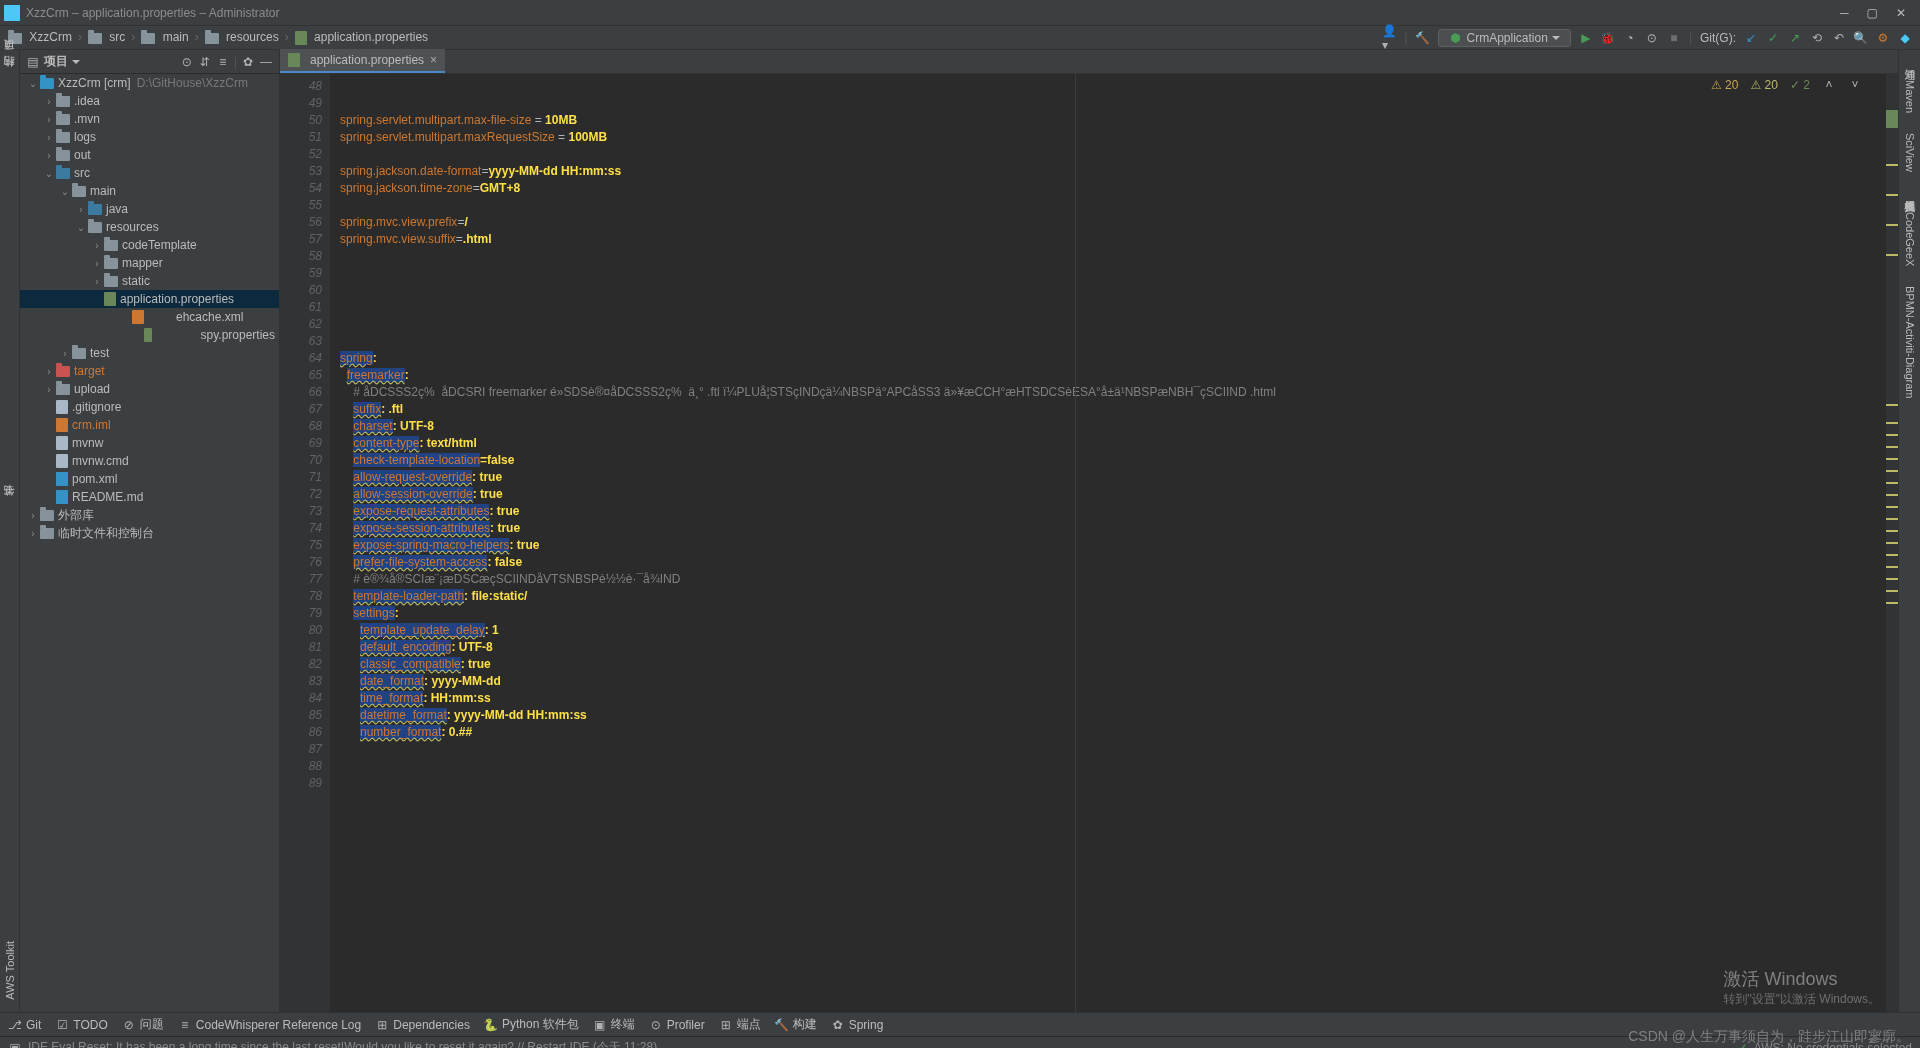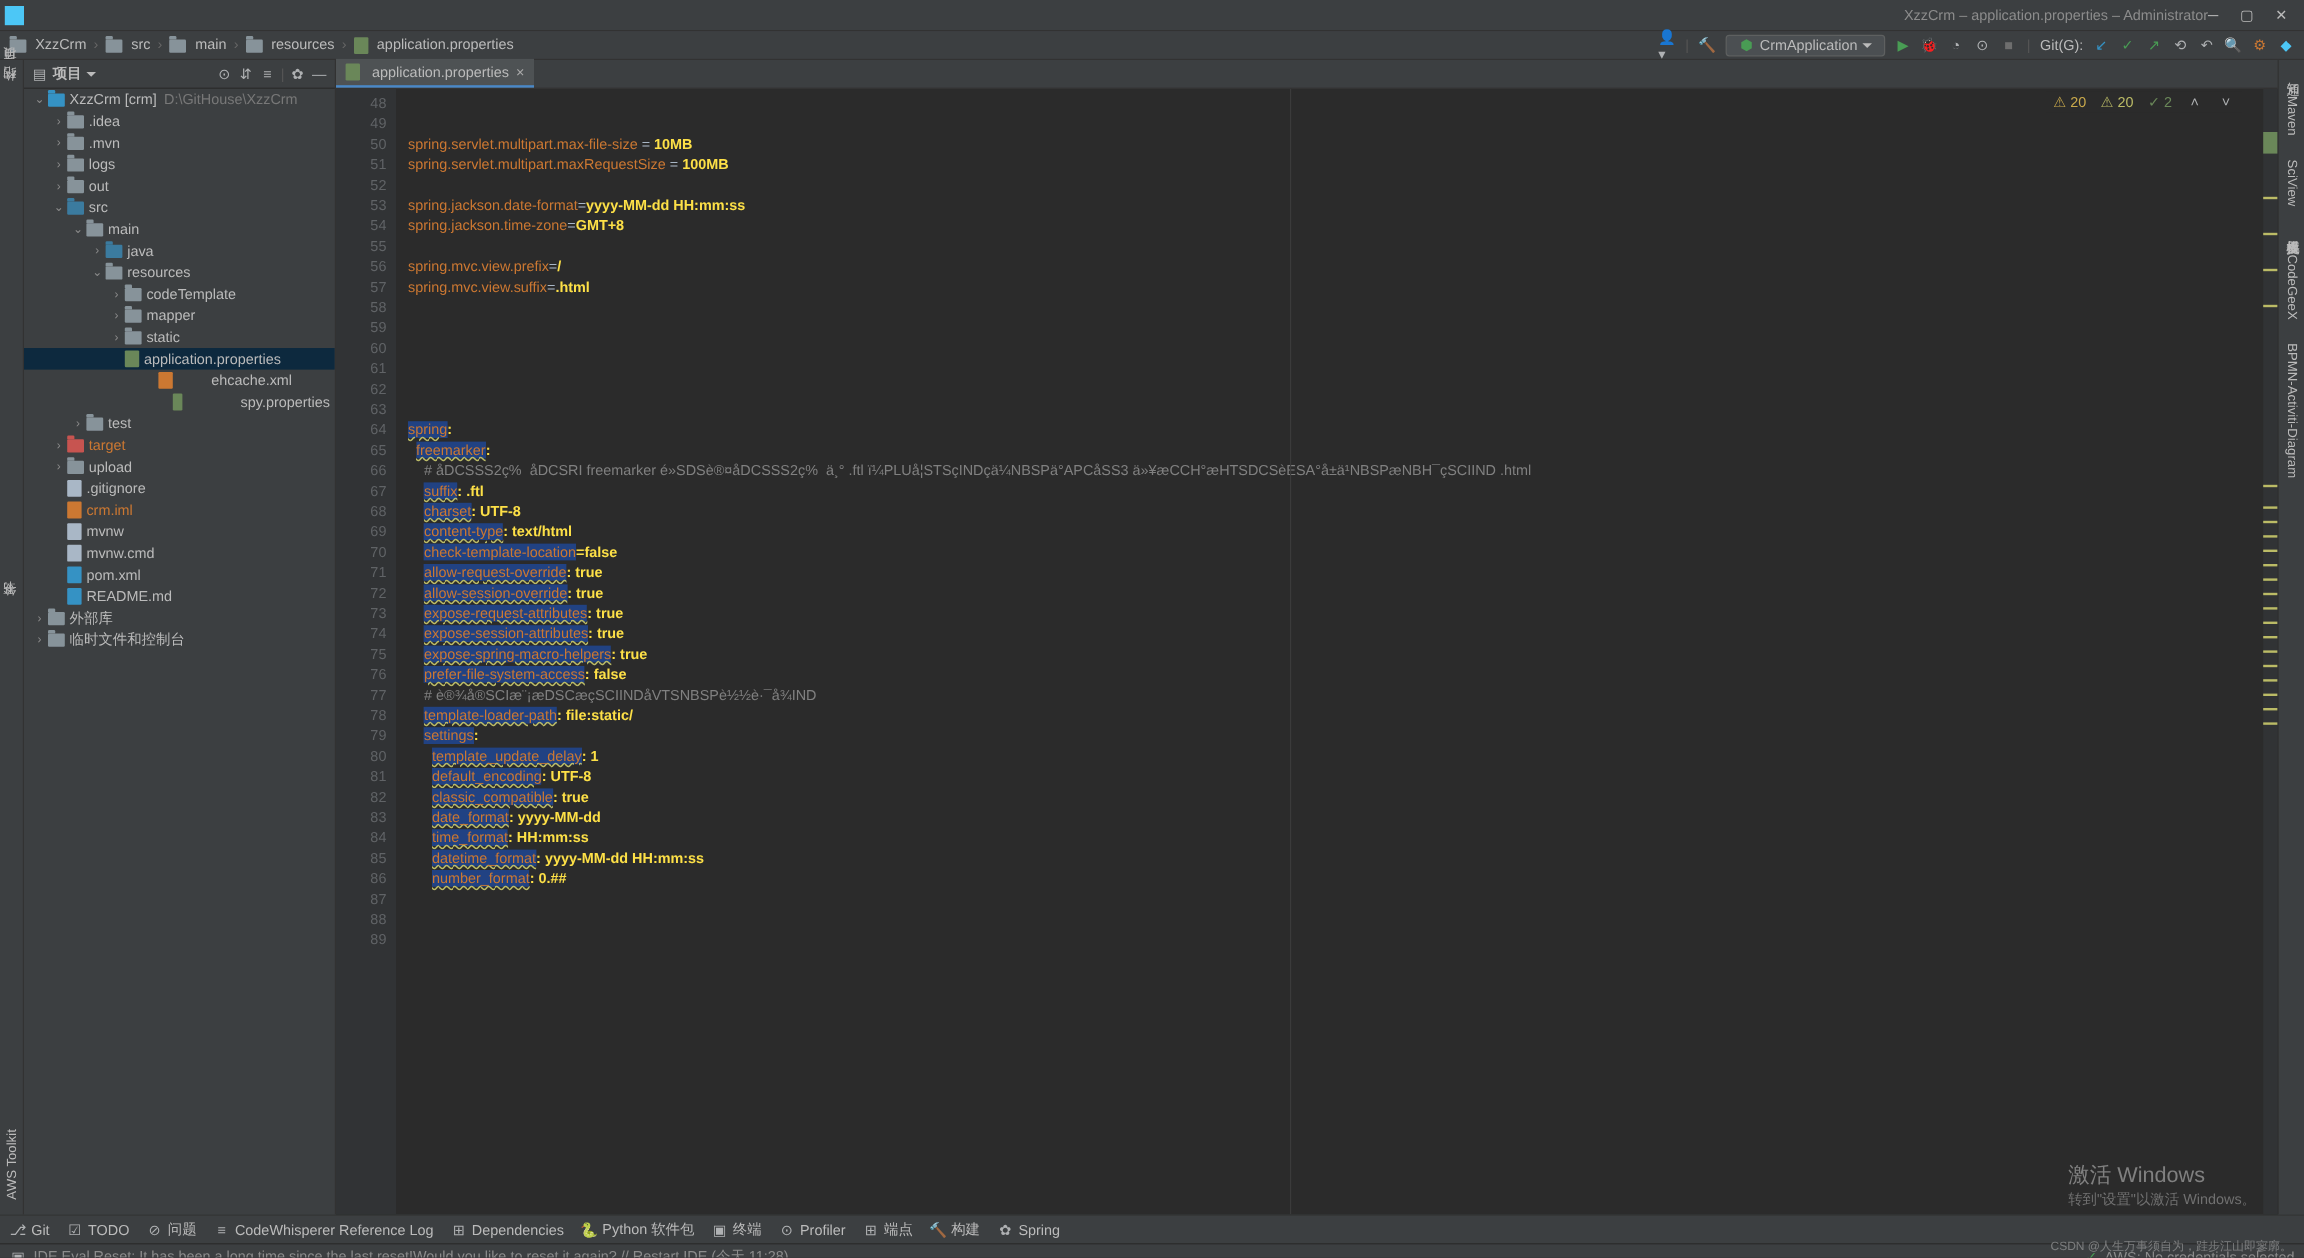--- a/index.html
+++ b/index.html
@@ -2,21 +2,21 @@
 <html><head>
 <meta charset="utf-8">
 <style>
 * { margin:0; padding:0; box-sizing:border-box; font-family:"Microsoft YaHei","Segoe UI",sans-serif; font-size:12px; }
 body { background:#3c3f41; color:#bbbbbb; width:1920px; height:1048px; overflow:hidden; position:relative; }
 
 .titlebar { height:26px; background:#3c3f41; display:flex; align-items:center; padding:0 4px; border-bottom:1px solid #323232; }
 .titlebar .logo { width:16px; height:16px; background:#4cc7f6; margin-right:6px; }
 .titlebar .menus { display:flex; gap:2px; }
 .titlebar .menus span { padding:2px 6px; color:#bbb; cursor:pointer; }
-.titlebar .title { flex:1; text-align:right; color:#8c8c8c; }
+.titlebar .title { flex:1; text-align:left; color:#8c8c8c; }
 .titlebar .win { display:flex; gap:18px; margin-right:10px; color:#bbb; }
 .titlebar .win span { cursor:pointer; }
 
 .crumbbar { height:24px; background:#3c3f41; display:flex; align-items:center; padding-left:6px; gap:4px; border-bottom:1px solid #323232; }
 .crumbbar .crumb { color:#bbb; padding:0 2px; cursor:pointer; }
 .crumbbar .sep { color:#666; }
 .crumbbar .right { margin-left:auto; display:flex; align-items:center; gap:8px; padding-right:8px; }
 .crumbbar .sel { background:#4b4f52; border:1px solid #5e6060; padding:1px 10px; border-radius:3px; display:flex; align-items:center; gap:4px; }
 .ico { width:14px; height:14px; display:inline-flex; align-items:center; justify-content:center; color:#afb1b3; }
 .ico.green { color:#499c54; }
@@ -61,21 +61,21 @@
 .tabline { height:24px; background:#3c3f41; display:flex; align-items:flex-end; border-bottom:1px solid #323232; }
 .tab { background:#4e5254; color:#bbb; padding:4px 8px; display:flex; align-items:center; gap:6px; border-bottom:2px solid #4a88c7; }
 .tab .close { color:#aaa; cursor:pointer; }
 
 .indicators { position:absolute; top:26px; right:30px; display:flex; gap:12px; color:#bbb; font-size:11px; z-index:5; background:#2b2b2b; padding:2px 6px; }
 .indicators .warn { color:#c9a94b; }
 .indicators .info { color:#bbbb66; }
 .indicators .typo { color:#6a8759; }
 
 .code { flex:1; display:flex; overflow:hidden; position:relative; }
-.gutter { width:50px; background:#313335; color:#606366; text-align:right; padding:4px 8px 4px 0; font-family:"JetBrains Mono",Consolas,monospace; font-size:12px; line-height:17px; user-select:none; }
+.gutter { width:50px; background:#313335; color:#606366; text-align:right; padding:4px 8px 4px 0; font-family:"JetBrains Mono",Consolas,monospace; font-size:12px; line-height:17px; user-select:none;font-style:italic; }
 .codearea { flex:1; padding:4px 0 4px 10px; font-family:"JetBrains Mono",Consolas,monospace; font-size:12px; line-height:17px; white-space:pre; color:#a9b7c6; position:relative; }
 .codearea .l { height:17px; }
 .codearea .k { color:#cc7832; }
 .codearea .v { color:#fde047;font-weight:bold; }
 .codearea .c { color:#808080; }
 .codearea .b { text-decoration:underline; text-decoration-style:wavy; text-decoration-color:#bbbb66; }
 .codearea .hl { background:#214283; }
 .codearea .vline { position:absolute; top:0; bottom:0; left:745px; width:1px; background:#3b3b3b; }
 
 .rightstrip { width:22px; background:#3c3f41; border-left:1px solid #323232; display:flex; flex-direction:column; align-items:center; padding-top:6px; gap:12px; }
@@ -90,21 +90,21 @@
 .bottombar .item { display:flex; align-items:center; gap:4px; cursor:pointer; }
 
 .statusbar { height:22px; background:#3c3f41; border-top:1px solid #2b2b2b; display:flex; align-items:center; padding:0 8px; color:#8c8c8c; font-size:11px; }
 .statusbar .left { flex:1; display:flex; align-items:center; gap:6px; }
 .statusbar .right { display:flex; align-items:center; gap:10px; }
 
 .winact { position:absolute; right:40px; bottom:40px; text-align:left; color:#6f6f6f; }
 .winact .t1 { font-size:18px; color:#808080; }
 .winact .t2 { font-size:12px; color:#707070; }
 
-.csdn { position:absolute; right:10px; bottom:2px; color:#ccc; font-size:10px; opacity:.45;margin-left:34px; }
+.csdn { position:absolute; right:10px; bottom:2px; color:#ccc; font-size:14px; opacity:.45;margin-left:34px; }
 </style>
 </head>
 <body>
 
 <div class="titlebar">
   <span class="logo"></span>
   <div class="title">XzzCrm – application.properties – Administrator</div>
   <div class="win">
     <span>─</span>
     <span>▢</span>

